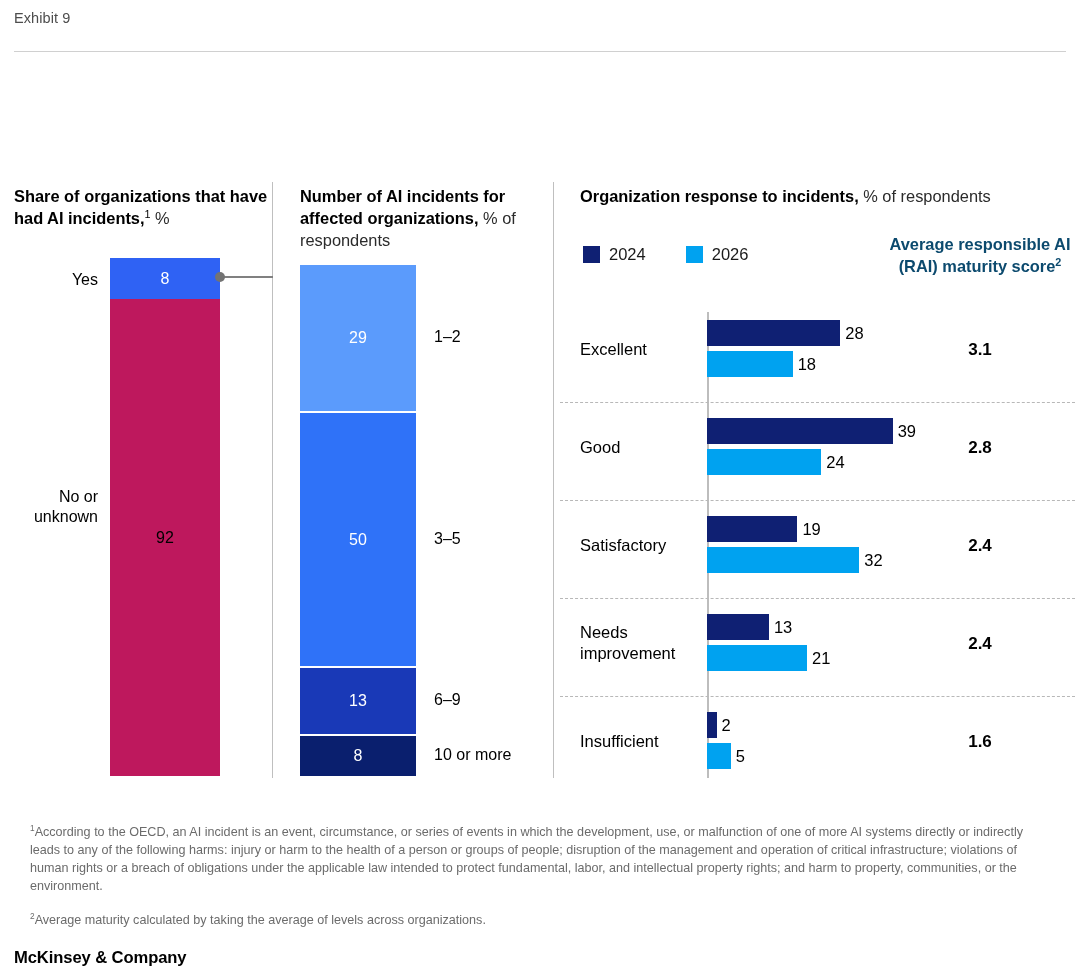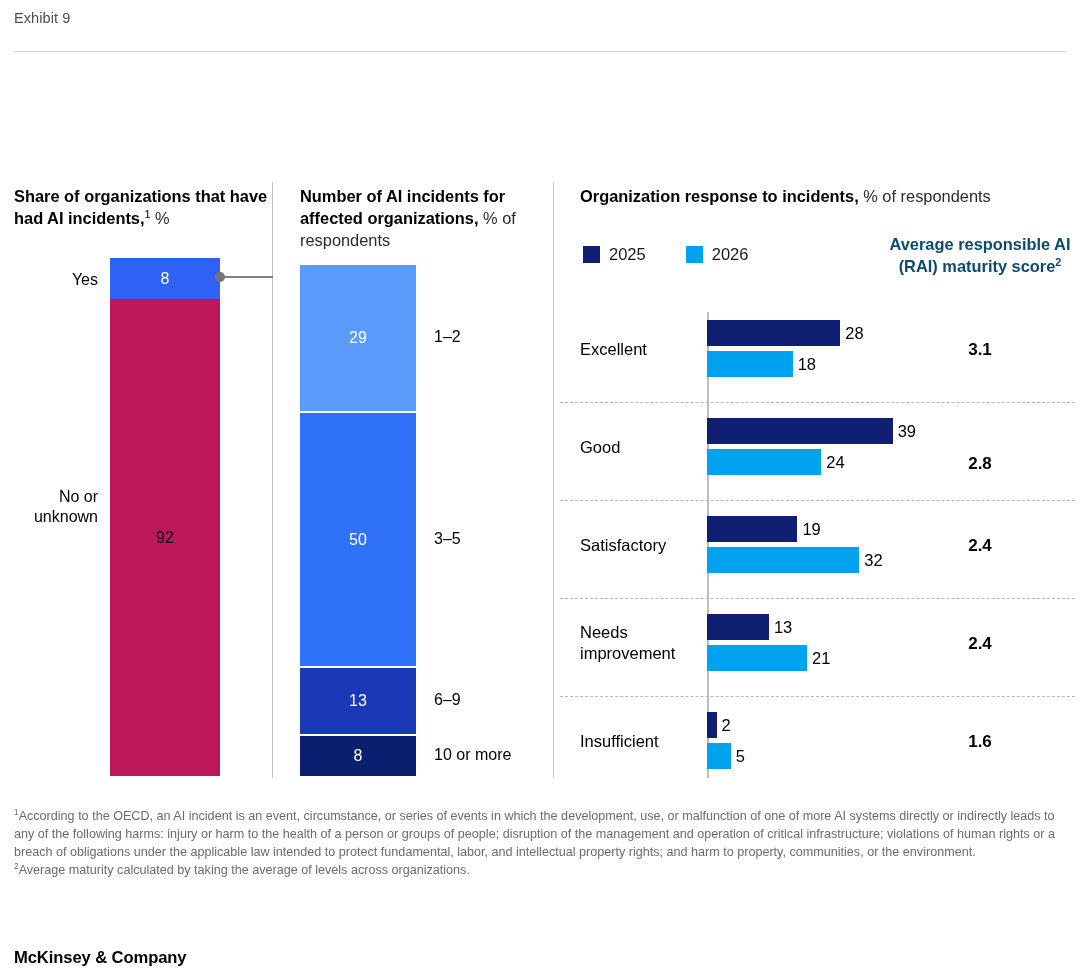--- a/index.html
+++ b/index.html
@@ -128,21 +128,21 @@
   .row-sep {
     position: absolute; left: 560px; width: 515px; height: 0;
     border-top: 1.4px dashed #b8b8b8;
   }
 
   
   .footnotes {
     position: absolute; left: 14px; top: 808px; width: 1056px;
     font-size: 12.6px; line-height: 1.42; color: #6b6b6b;
   }
-  .footnotes p { margin: 0; }
+  .footnotes p { margin: 16px; }
   .footnotes .src { margin-left: 6px; }
   .brand {
     position: absolute; left: 14px; top: 948px;
     font-size: 16.6px; font-weight: bold; color: #000;
     letter-spacing: -.1px;
   }
 </style>
 </head>
 <body>
 
@@ -200,21 +200,21 @@
       <div class="mid-cat" style="top: 690.775px;">6–9</div>
       <div class="mid-cat" style="top: 745.8px;">10 or more</div>
     </div>
 
   <div class="panel-head" id="head-right">
     <b>Organization response to incidents,</b><span class="light"> % of respondents</span>
   </div>
 
   <div class="legend">
     <span class="legend-sw" id="legend-sw-0" style="background: rgb(15, 32, 115);"></span>
-    <span class="legend-txt">2025</span>
+    <span class="legend-txt">2024</span>
     <span class="legend-gap"></span>
     <span class="legend-sw" id="legend-sw-1" style="background: rgb(0, 162, 240);"></span>
     <span class="legend-txt">2026</span>
   </div>
 
   <div id="rai-head">
     <span>Average responsible AI (RAI) maturity score</span><sup>2</sup>
   </div>
 
   <div id="axis-line"></div>
@@ -227,21 +227,21 @@
         <div class="bar-val" style="left: 237.68px; top: 39px;">18</div>
         <div class="rai-val" style="top: 28px;">3.1</div>
       </div>
       <div class="row-sep" style="top: 402px;"></div>
       <div class="row" style="top: 410px; height: 98px;">
         <div class="row-label" style="top: 27px;">Good</div>
         <div class="bar y2025" style="width: 185.64px; top: 8px;"></div>
         <div class="bar-val" style="left: 337.64px; top: 8px;">39</div>
         <div class="bar y2026" style="width: 114.24px; top: 39px;"></div>
         <div class="bar-val" style="left: 266.24px; top: 39px;">24</div>
-        <div class="rai-val" style="top: 44px;">2.8</div>
+        <div class="rai-val" style="top: 28px;">2.8</div>
       </div>
       <div class="row-sep" style="top: 500px;"></div>
       <div class="row" style="top: 508px; height: 98px;">
         <div class="row-label" style="top: 27px;">Satisfactory</div>
         <div class="bar y2025" style="width: 90.44px; top: 8px;"></div>
         <div class="bar-val" style="left: 242.44px; top: 8px;">19</div>
         <div class="bar y2026" style="width: 152.32px; top: 39px;"></div>
         <div class="bar-val" style="left: 304.32px; top: 39px;">32</div>
         <div class="rai-val" style="top: 28px;">2.4</div>
       </div>

